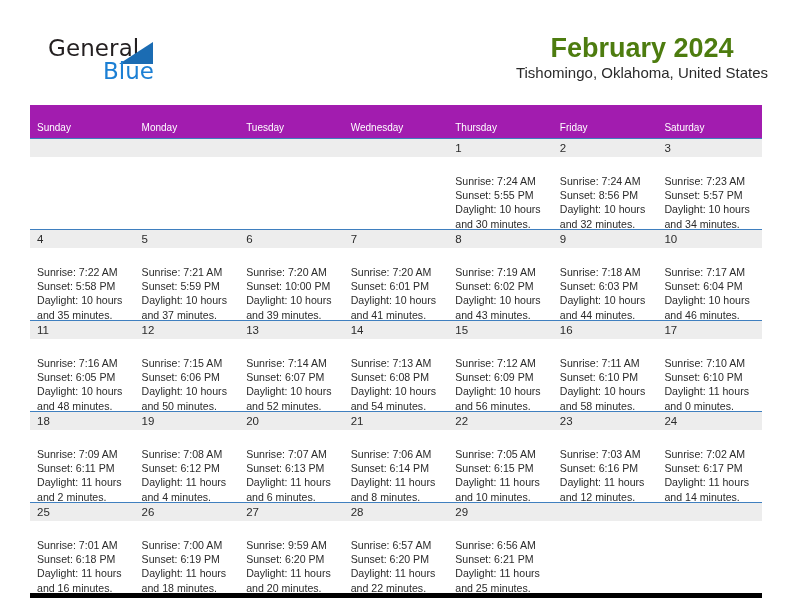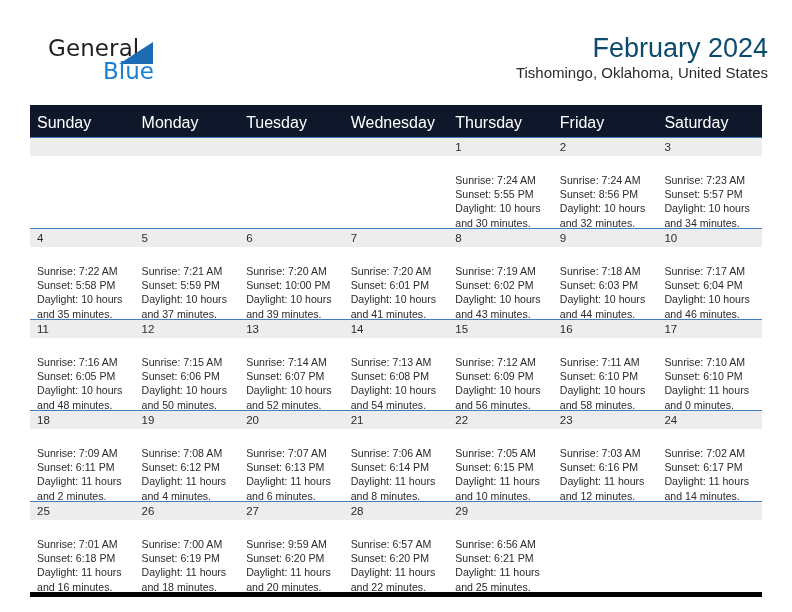--- a/index.html
+++ b/index.html
@@ -66,24 +66,25 @@
     line-height: 25px;
   }
   .title-block {
     position: absolute;
     right: 36px;
     top: 32px;
     text-align: right;
   }
   .cal-title {
     font-size: 27px;
-    color: #0c4a6e;
-    font-weight: 400;
+    color: #4d7c0f;
+    font-weight: 700;
     line-height: 32px;
     white-space: nowrap;
+    text-align: center;
   }
   .cal-subtitle {
     font-size: 15px;
     color: #2b2b2b;
     font-weight: 400;
     line-height: 18px;
     white-space: nowrap;
   }
 
   
@@ -94,26 +95,26 @@
     width: 732px;
   }
   table.cal {
     border-collapse: collapse;
     table-layout: fixed;
     width: 732px;
   }
   table.cal col { width: 104.57px; }
 
   thead th {
-    background: #0f172a;
+    background: #a21caf;
     color: #ffffff;
-    font-size: 16px;
+    font-size: 10px;
     font-weight: 400;
     text-align: left;
-    padding: 9px 0 5px 7px;
+    padding: 17px 0 5px 7px;
     height: 11px;
     border: none;
   }
 
   tbody td {
     vertical-align: top;
     padding: 0;
     height: 90px;
     border-top: 1px solid #3f7fbf;
     background: #ffffff;

